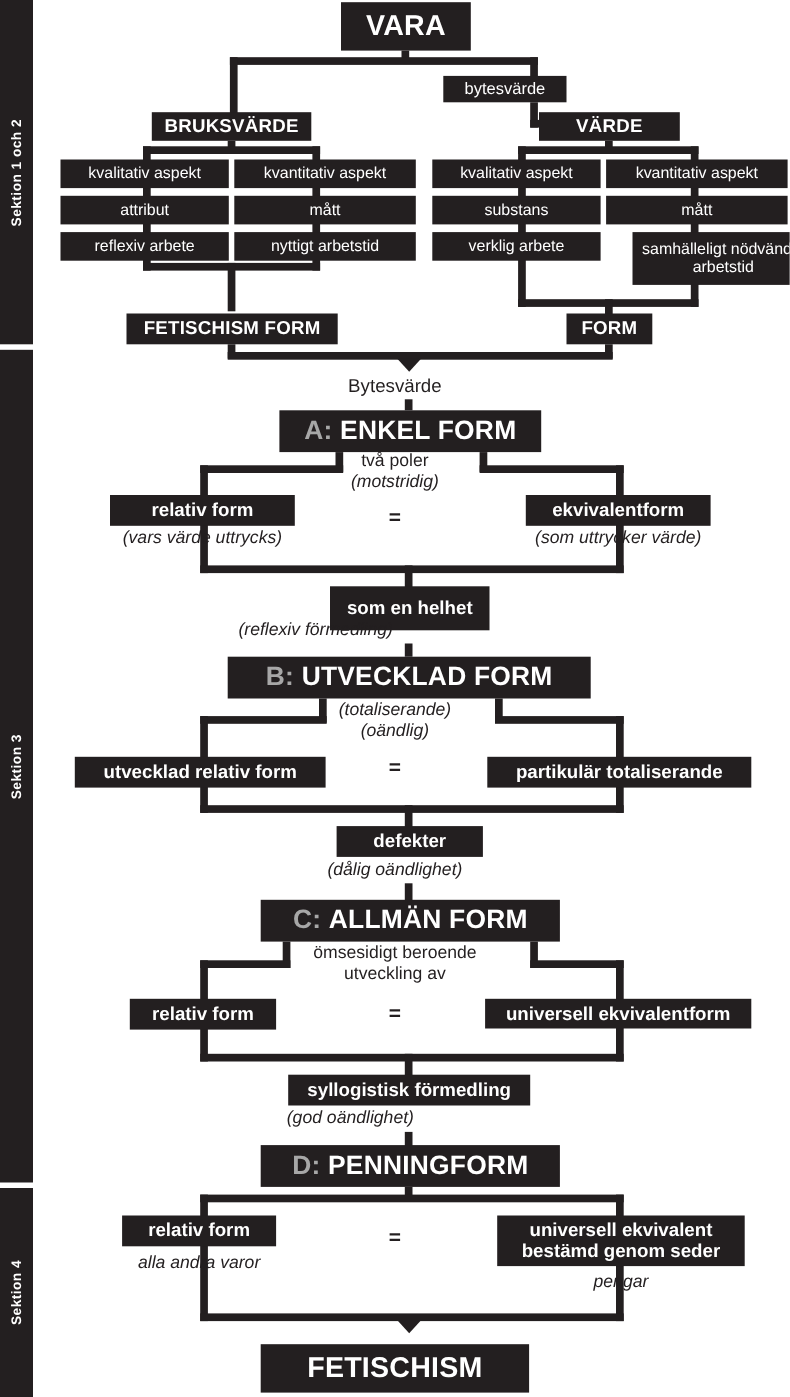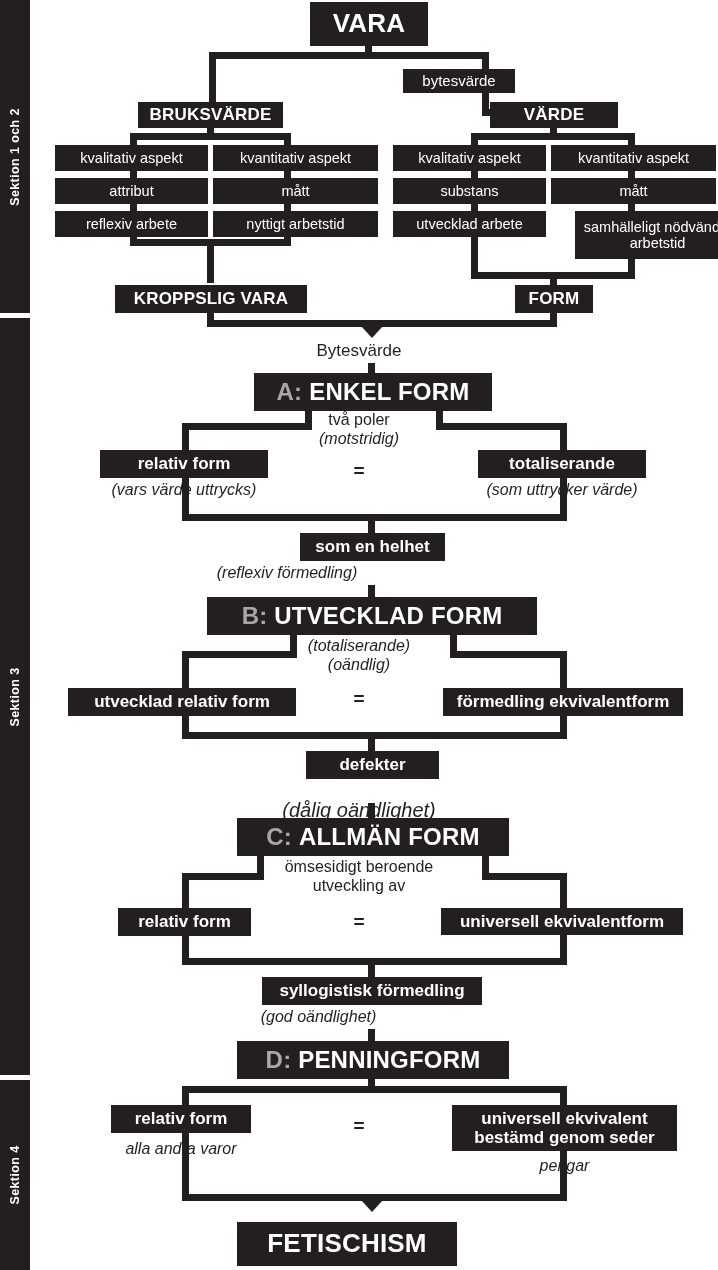--- a/index.html
+++ b/index.html
@@ -106,38 +106,38 @@
     <span>kvantitativ aspekt</span>
   </div>
   <div class="box plain" style="left:213px;top:178px;width:165px;height:26px;font-size:14.5px;">
     <span>mått</span>
   </div>
   <div class="box plain" style="left:213px;top:211px;width:165px;height:26px;font-size:14.5px;">
     <span>nyttigt arbetstid</span>
   </div>
 
   <div class="box stage" style="left:115px;top:285px;width:192px;height:28px;font-size:17px;">
-    <span class="ttl">KROPPSLIG VARA</span>
+    <span class="ttl">FETISCHISM FORM</span>
   </div>
 
   <div class="ln" style="left:550px;top:128px;width:7px;height:12px;"></div>
   <div class="ln" style="left:471px;top:133px;width:164px;height:7px;"></div>
   <div class="ln" style="left:471px;top:133px;width:7px;height:146px;"></div>
   <div class="ln" style="left:628px;top:133px;width:7px;height:146px;"></div>
   <div class="ln" style="left:471px;top:272px;width:164px;height:7px;"></div>
   <div class="ln" style="left:550px;top:272px;width:7px;height:14px;"></div>
 
   <div class="box plain" style="left:393px;top:145px;width:153px;height:26px;font-size:14.5px;">
     <span>kvalitativ aspekt</span>
   </div>
   <div class="box plain" style="left:393px;top:178px;width:153px;height:26px;font-size:14.5px;">
     <span>substans</span>
   </div>
   <div class="box plain" style="left:393px;top:211px;width:153px;height:26px;font-size:14.5px;">
-    <span>utvecklad arbete</span>
+    <span>verklig arbete</span>
   </div>
 
   <div class="box plain" style="left:551px;top:145px;width:165px;height:26px;font-size:14.5px;">
     <span>kvantitativ aspekt</span>
   </div>
   <div class="box plain" style="left:551px;top:178px;width:165px;height:26px;font-size:14.5px;">
     <span>mått</span>
   </div>
   <div class="box plain" style="left:551px;top:211px;width:165px;height:48px;font-size:14.5px;padding:0 4px;margin-left:24px;">
     <span>samhälleligt nödvändig arbetstid</span>
@@ -171,28 +171,28 @@
   <div class="txt" style="left:0px;top:411px;width:718px;font-size:16px;">två poler</div>
   <div class="txt ital" style="left:0px;top:430px;width:718px;font-size:16px;">(motstridig)</div>
   <div class="eq" style="left:0px;top:460px;width:718px;text-align:center;">=</div>
 
   <div class="box bold" style="left:100px;top:450px;width:168px;height:28px;font-size:17px;">
     <span>relativ form</span>
   </div>
   <div class="txt ital" style="left:88px;top:481px;width:192px;font-size:16px;">(vars värde uttrycks)</div>
 
   <div class="box bold" style="left:478px;top:450px;width:168px;height:28px;font-size:17px;">
-    <span>totaliserande</span>
+    <span>ekvivalentform</span>
   </div>
   <div class="txt ital" style="left:466px;top:481px;width:192px;font-size:16px;">(som uttrycker värde)</div>
 
   <div class="ln" style="left:182px;top:514px;width:385px;height:7px;"></div>
   <div class="ln" style="left:368px;top:514px;width:7px;height:20px;"></div>
 
-  <div class="box bold" style="left:300px;top:533px;width:145px;height:28px;font-size:17px;">
+  <div class="box bold" style="left:300px;top:533px;width:145px;height:40px;font-size:17px;">
     <span>som en helhet</span>
   </div>
   <div class="txt ital" style="left:0px;top:564px;width:574px;font-size:16px;">(reflexiv förmedling)</div>
   <div class="ln" style="left:368px;top:585px;width:7px;height:12px;"></div>
 
   <div class="box stage" style="left:207px;top:597px;width:330px;height:38px;font-size:24px;">
     <span class="pfx">B:</span>&nbsp;<span class="ttl">UTVECKLAD FORM</span>
   </div>
 
   <div class="ln" style="left:290px;top:635px;width:7px;height:22px;"></div>
@@ -204,30 +204,30 @@
   <div class="ln" style="left:560px;top:651px;width:7px;height:88px;"></div>
 
   <div class="txt ital" style="left:0px;top:637px;width:718px;font-size:16px;">(totaliserande)</div>
   <div class="txt ital" style="left:0px;top:656px;width:718px;font-size:16px;">(oändlig)</div>
   <div class="eq" style="left:0px;top:688px;width:718px;text-align:center;">=</div>
 
   <div class="box bold" style="left:68px;top:688px;width:228px;height:28px;font-size:17px;">
     <span>utvecklad relativ form</span>
   </div>
   <div class="box bold" style="left:443px;top:688px;width:240px;height:28px;font-size:17px;">
-    <span>förmedling ekvivalentform</span>
+    <span>partikulär totaliserande</span>
   </div>
 
   <div class="ln" style="left:182px;top:732px;width:385px;height:7px;"></div>
   <div class="ln" style="left:368px;top:732px;width:7px;height:20px;"></div>
 
   <div class="box bold" style="left:306px;top:751px;width:133px;height:28px;font-size:17px;">
     <span>defekter</span>
   </div>
-  <div class="txt ital" style="left:0px;top:799px;width:718px;font-size:20px;">(dålig oändlighet)</div>
+  <div class="txt ital" style="left:0px;top:782px;width:718px;font-size:16px;">(dålig oändlighet)</div>
   <div class="ln" style="left:368px;top:803px;width:7px;height:16px;"></div>
 
   <div class="box stage" style="left:237px;top:818px;width:272px;height:38px;font-size:24px;">
     <span class="pfx">C:</span>&nbsp;<span class="ttl">ALLMÄN FORM</span>
   </div>
 
   <div class="ln" style="left:257px;top:856px;width:7px;height:24px;"></div>
   <div class="ln" style="left:182px;top:873px;width:82px;height:7px;"></div>
   <div class="ln" style="left:182px;top:873px;width:7px;height:92px;"></div>
 
@@ -271,17 +271,17 @@
   <div class="box bold" style="left:111px;top:1105px;width:140px;height:28px;font-size:17px;">
     <span>relativ form</span>
   </div>
   <div class="txt ital" style="left:95px;top:1140px;width:172px;font-size:16px;">alla andra varor</div>
 
   <div class="box bold" style="left:452px;top:1105px;width:225px;height:46px;font-size:17px;padding:0 4px;">
     <span>universell ekvivalent bestämd genom seder</span>
   </div>
   <div class="txt ital" style="left:452px;top:1157px;width:225px;font-size:16px;">pengar</div>
 
-  <div class="box stage" style="left:237px;top:1222px;width:220px;height:44px;font-size:26px;">
+  <div class="box stage" style="left:237px;top:1222px;width:244px;height:44px;font-size:26px;">
     <span class="ttl">FETISCHISM</span>
   </div>
 
 </div>
 
 </body></html>

